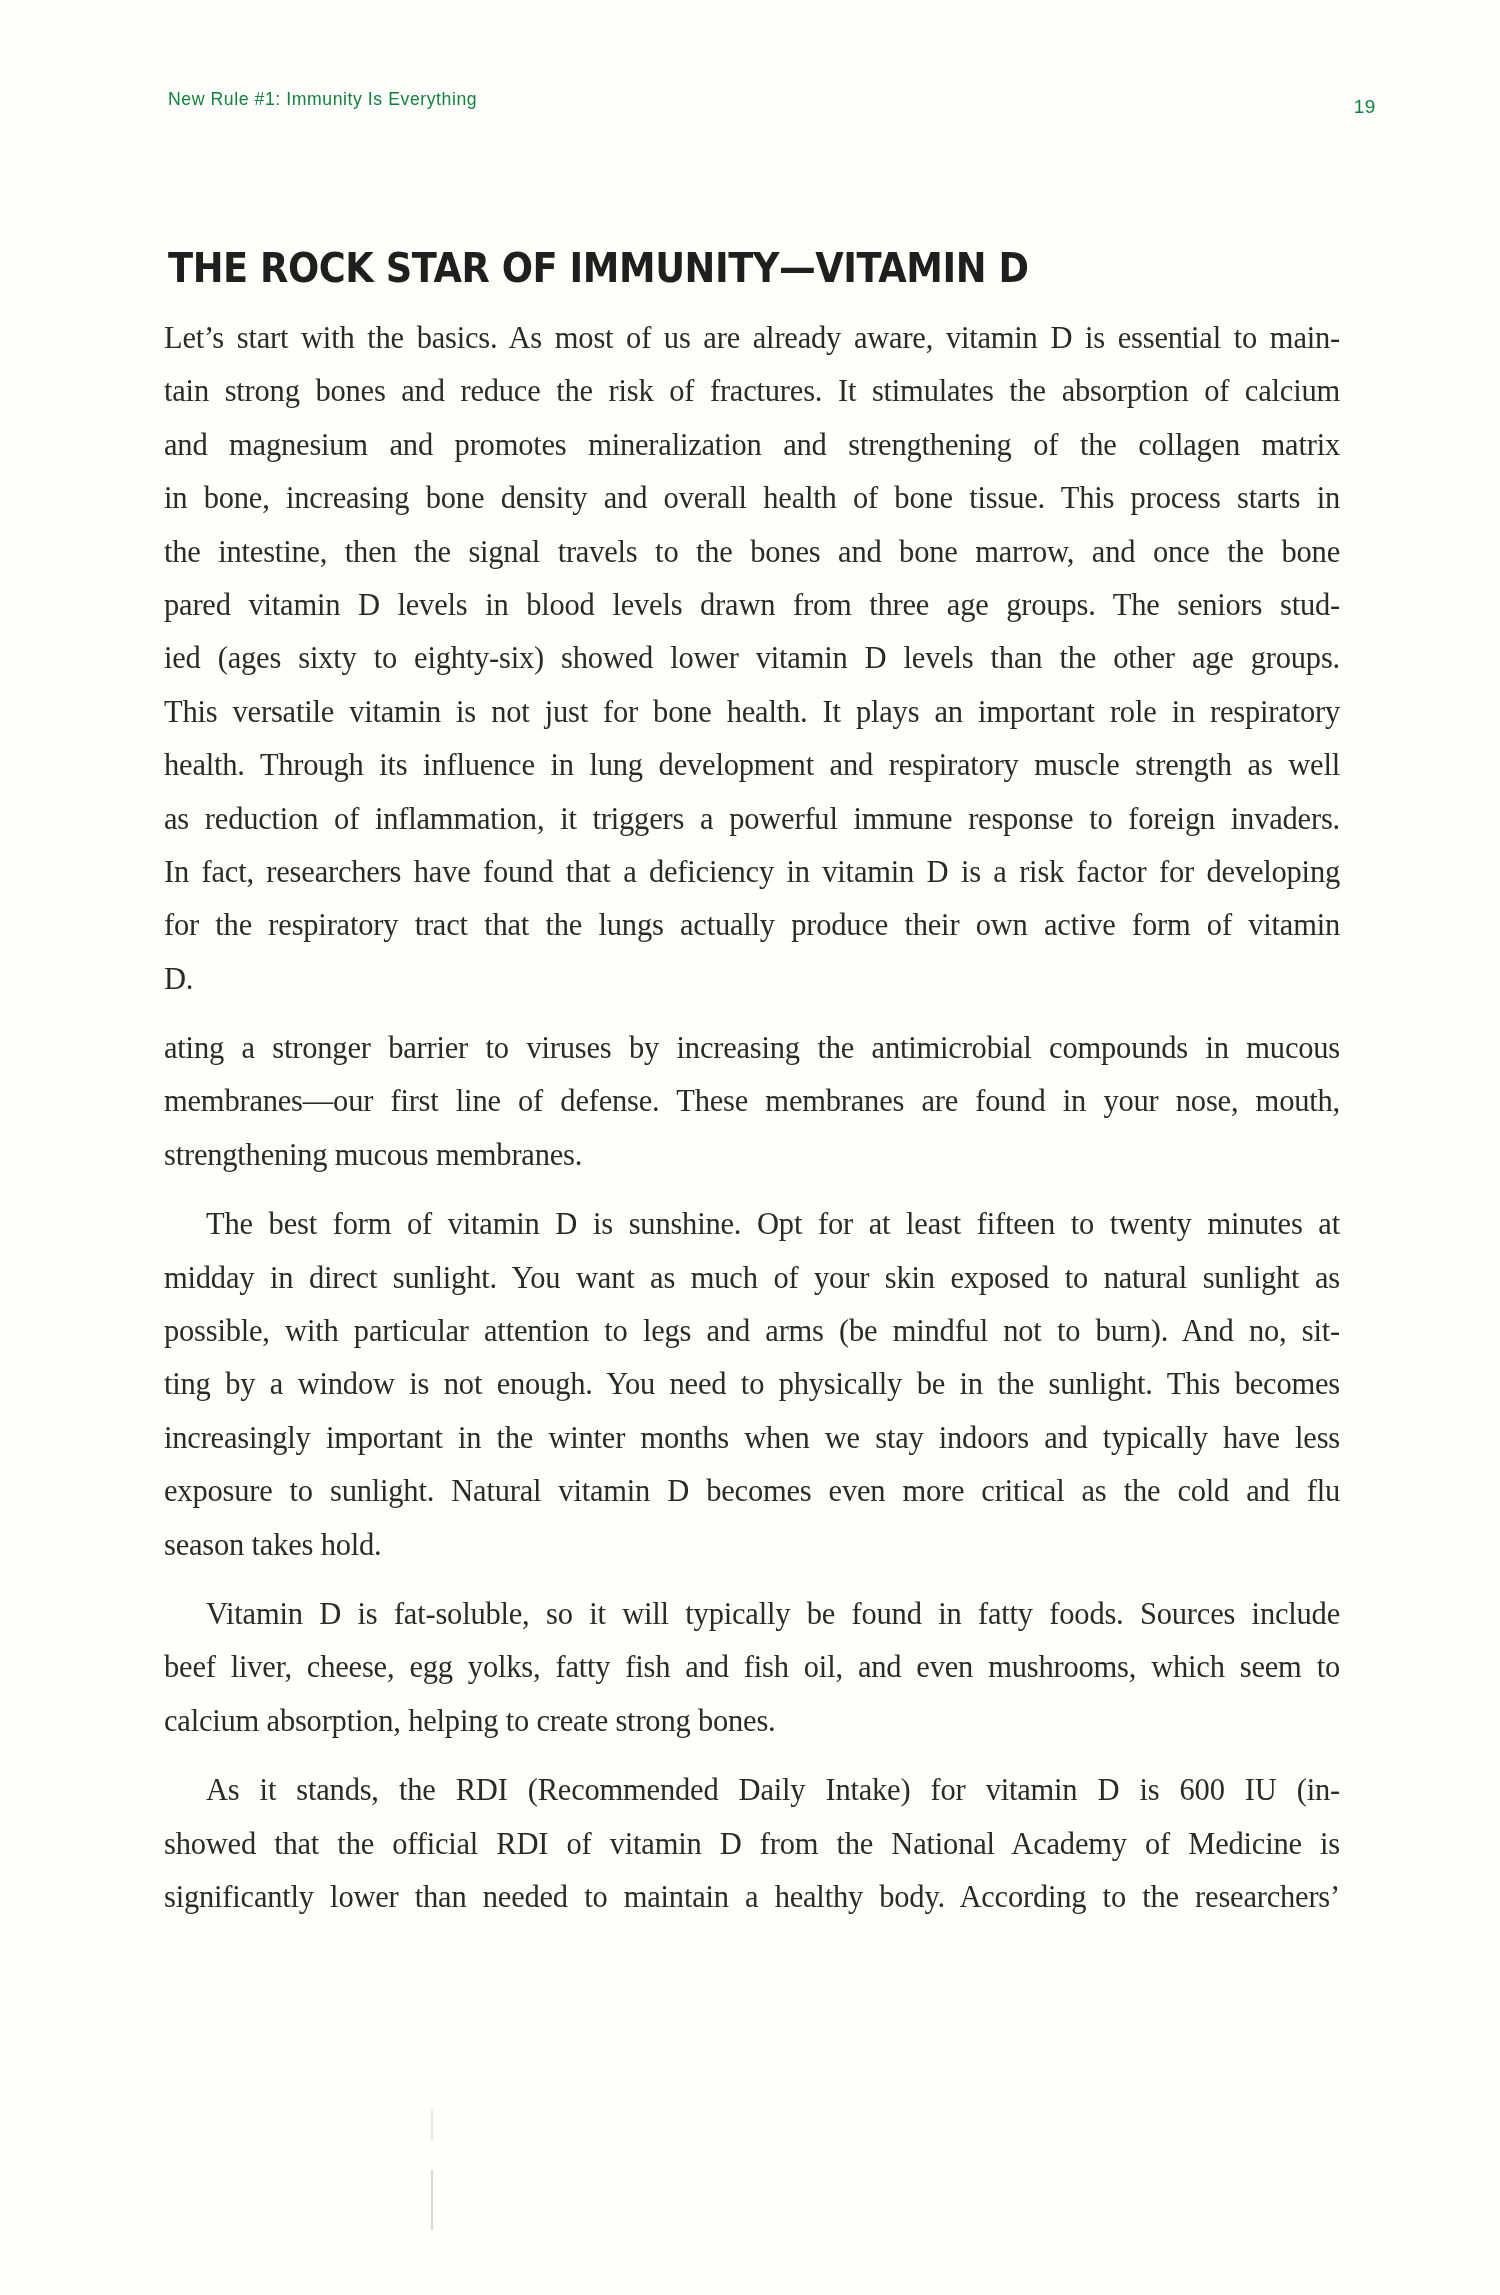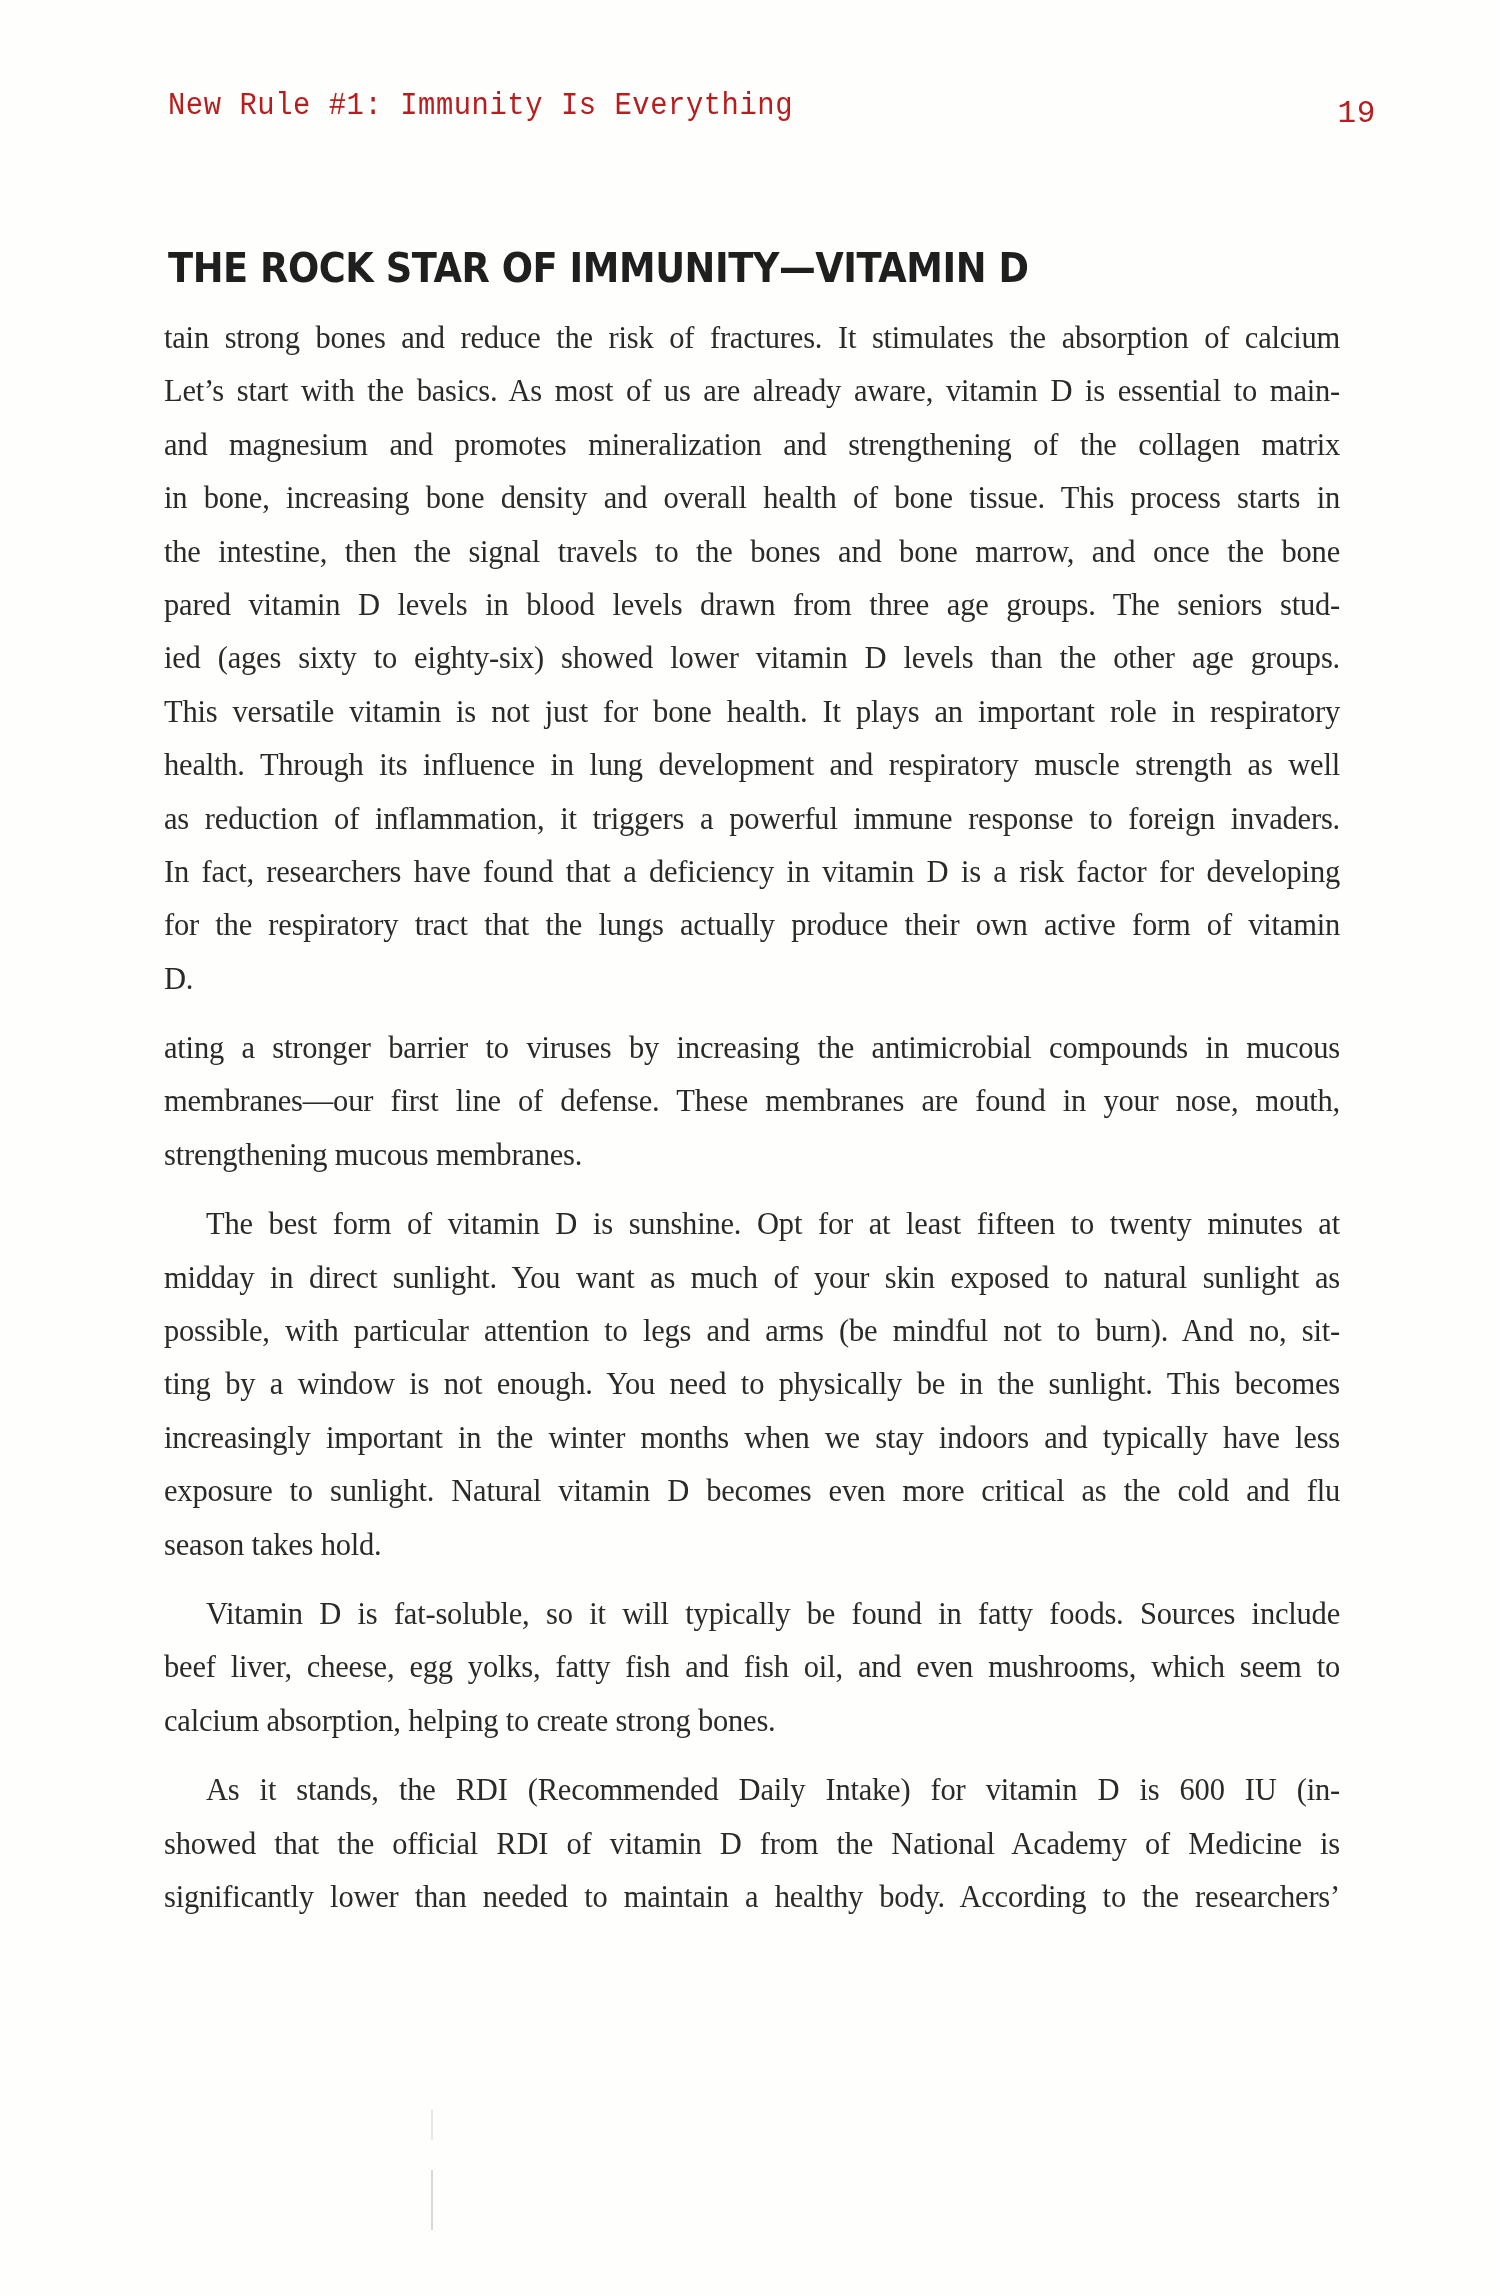--- a/index.html
+++ b/index.html
@@ -19,25 +19,25 @@
     left: 0; top: 0;
     width: 1500px; height: 2295px;
     background: #fefefc;
   }
   .running-header {
     position: absolute;
     left: 168px;
     top: 88px;
     width: 1200px;
     height: 40px;
-    font-family: Liberation Mono, monospace;
-    font-size: 31px;
+    font-family: Liberation Sans, sans-serif;
+    font-size: 19px;
     font-weight: 300;
     letter-spacing: 0.6px;
-    color: #b91c1c;
+    color: #15803d;
   }
   .running-header .title {
     position: absolute;
     left: 0; top: 0;
     transform: scaleX(0.93);
     transform-origin: left top;
   }
   .running-header .page-number {
     position: absolute;
     right: -8px; top: 8px;
@@ -95,22 +95,22 @@
 
   <div class="running-header">
     <span class="title">New Rule #1: Immunity Is Everything</span>
     <span class="page-number">19</span>
   </div>
 
   <h2 class="section-title" style="margin:0;">THE ROCK STAR OF IMMUNITY—VITAMIN D</h2>
 
   <div class="body-text" id="body-text">
       <div class="paragraph">
+        <div class="line">Let’s start with the basics. As most of us are already aware, vitamin D is essential to main-</div>
         <div class="line">tain strong bones and reduce the risk of fractures. It stimulates the absorption of calcium</div>
-        <div class="line">Let’s start with the basics. As most of us are already aware, vitamin D is essential to main-</div>
         <div class="line">and magnesium and promotes mineralization and strengthening of the collagen matrix</div>
         <div class="line">in bone, increasing bone density and overall health of bone tissue. This process starts in</div>
         <div class="line">the intestine, then the signal travels to the bones and bone marrow, and once the bone</div>
         <div class="line">pared vitamin D levels in blood levels drawn from three age groups. The seniors stud-</div>
         <div class="line">ied (ages sixty to eighty-six) showed lower vitamin D levels than the other age groups.</div>
         <div class="line">This versatile vitamin is not just for bone health. It plays an important role in respiratory</div>
         <div class="line">health. Through its influence in lung development and respiratory muscle strength as well</div>
         <div class="line">as reduction of inflammation, it triggers a powerful immune response to foreign invaders.</div>
         <div class="line">In fact, researchers have found that a deficiency in vitamin D is a risk factor for developing</div>
         <div class="line">for the respiratory tract that the lungs actually produce their own active form of vitamin</div>

